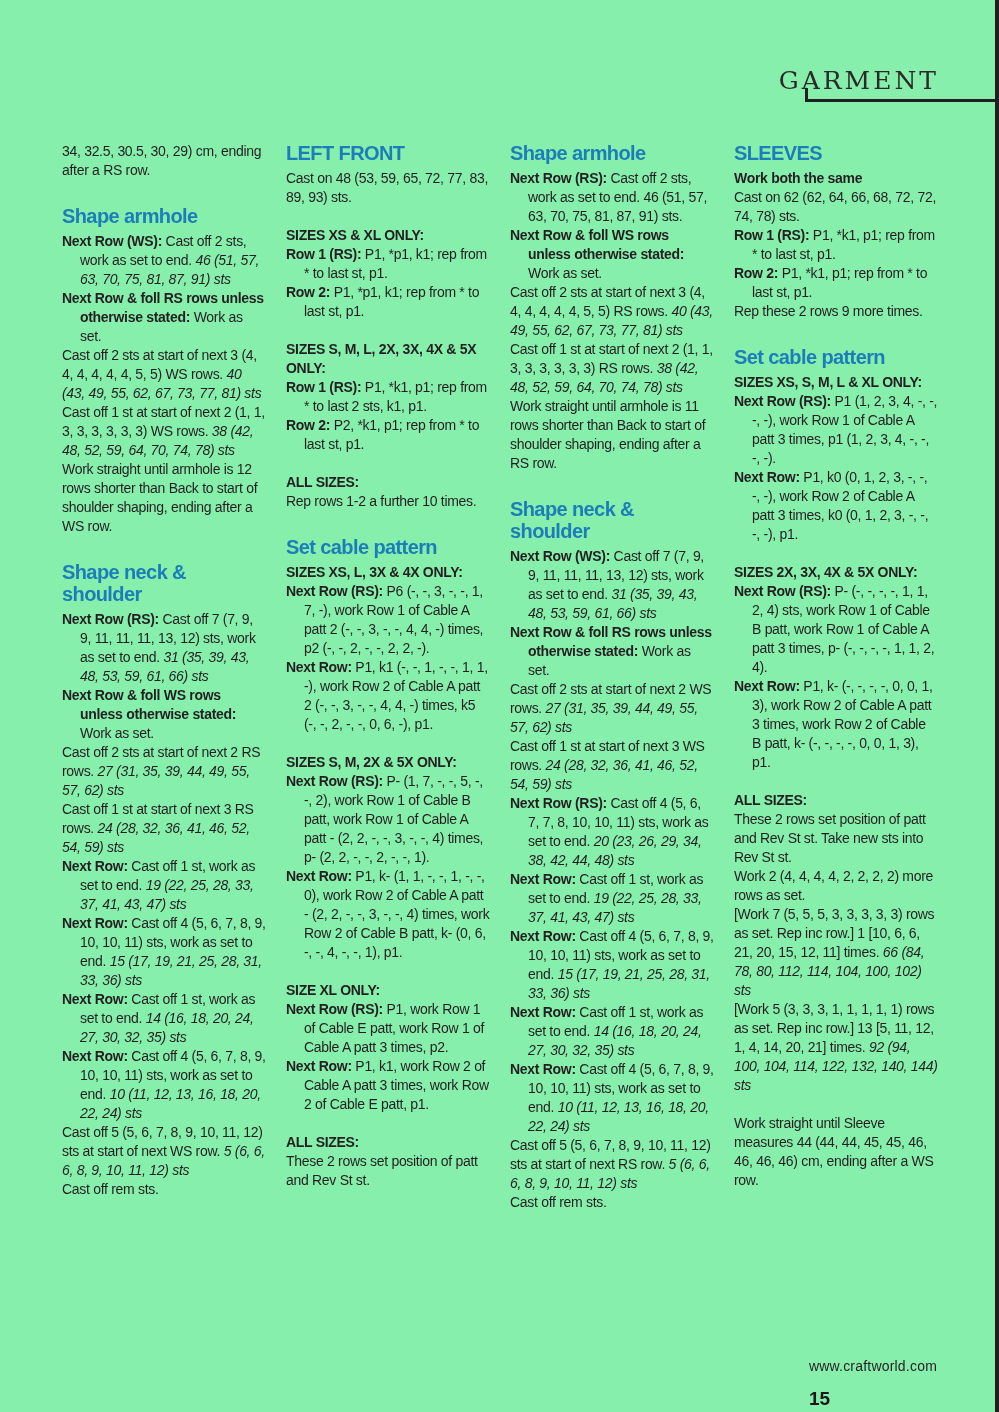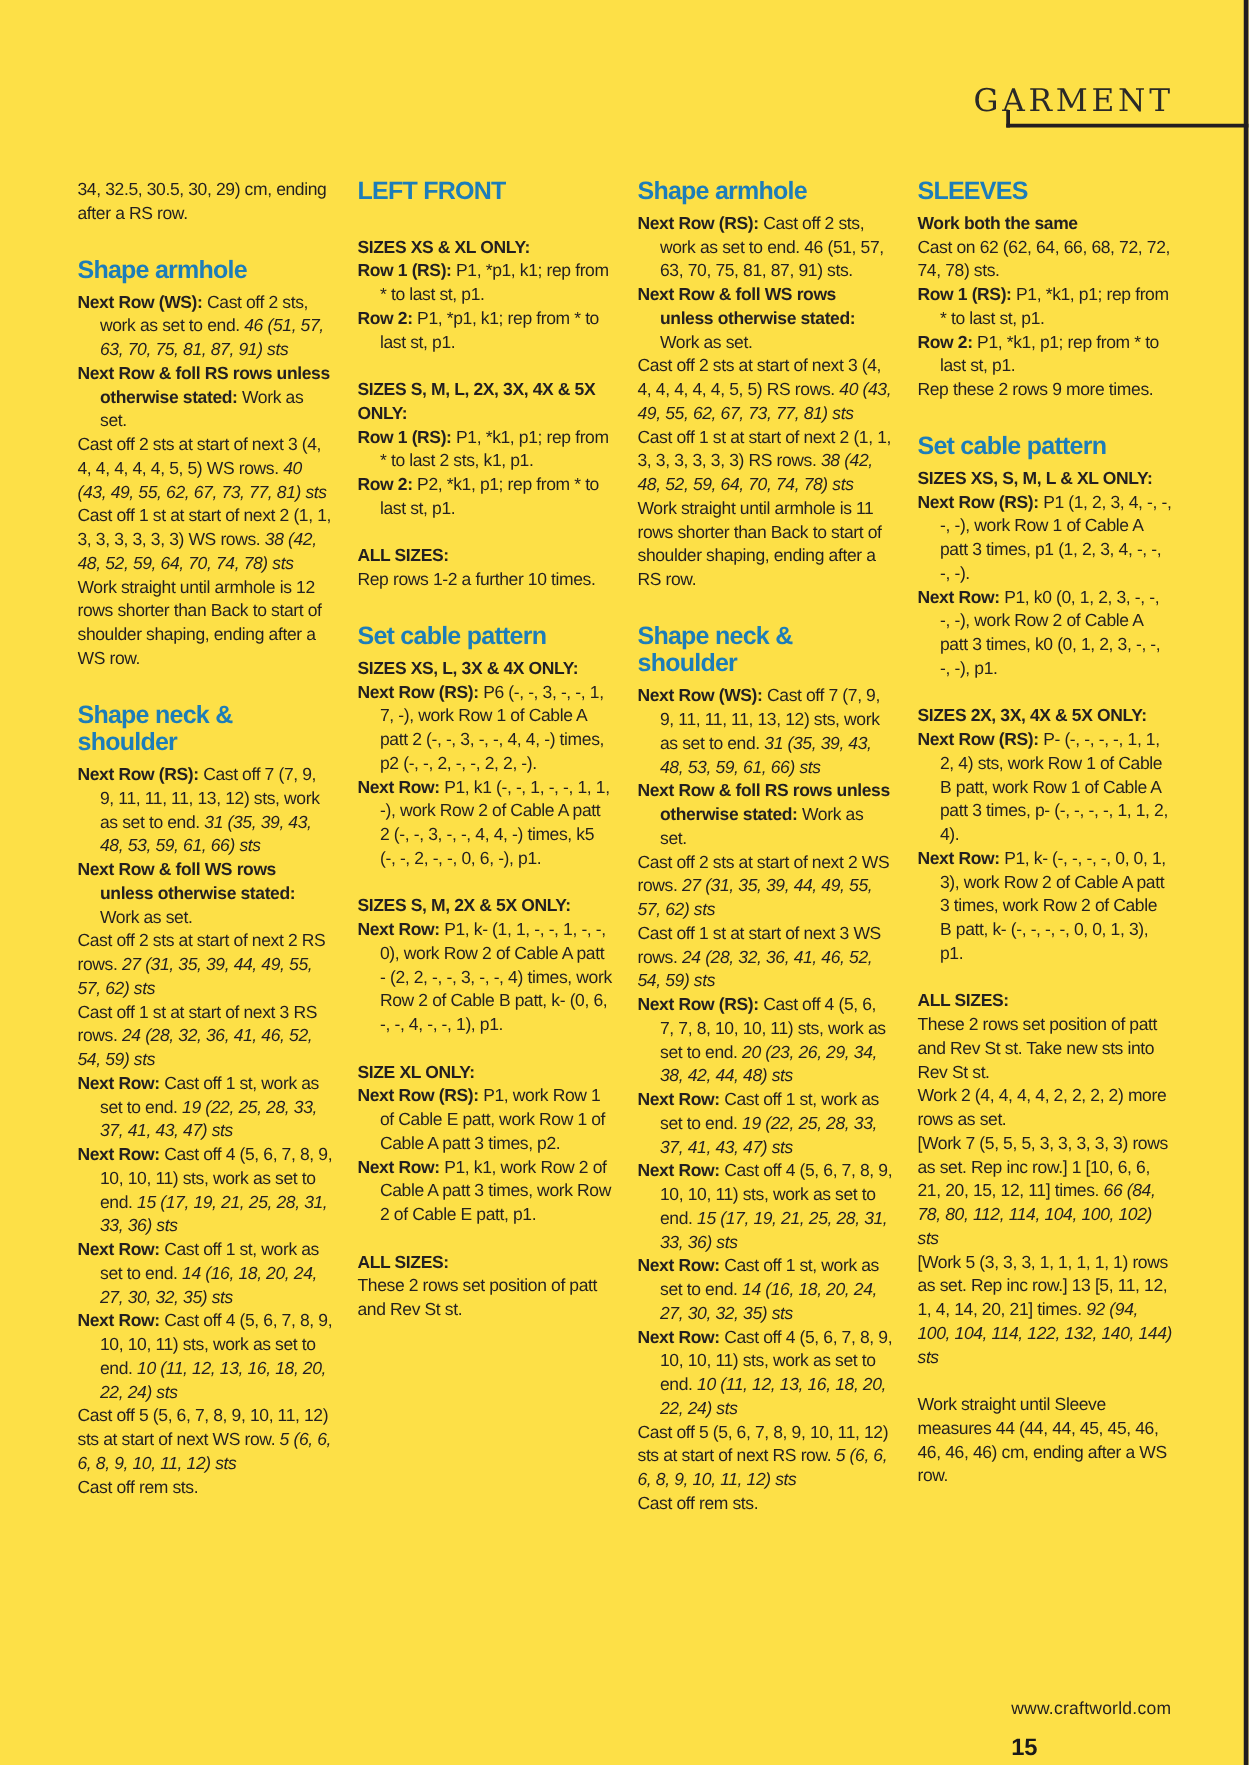--- a/index.html
+++ b/index.html
@@ -1,19 +1,19 @@
 <!DOCTYPE html>
 <html><head>
 <meta charset="utf-8">
 <style>
   html,body{margin:0;padding:0;background:#e8e8e8;}
   .page{
     position:relative;
     width:999px;height:1412px;
-    background:#fde047;
+    background:#86efac;
     font-family:"Liberation Sans",sans-serif;
     color:#231f20;
     overflow:hidden;
   }
   
   .edge-bar{position:absolute;top:0;right:0;width:4px;height:100%;background:#211e1f;}
   
   .masthead-title{
     position:absolute;top:66px;right:60px;
     font-family:"DejaVu Serif","Liberation Serif",serif;
@@ -76,37 +76,39 @@
         <div class="para"><span>Cast off 1 st at start of next 3 RS rows. </span><span class="i">24 (28, 32, 36, 41, 46, 52, 54, 59) sts</span></div>
         <div class="hang"><span class="b">Next Row:</span><span> Cast off 1 st, work as set to end. </span><span class="i">19 (22, 25, 28, 33, 37, 41, 43, 47) sts</span></div>
         <div class="hang"><span class="b">Next Row:</span><span> Cast off 4 (5, 6, 7, 8, 9, 10, 10, 11) sts, work as set to end. </span><span class="i">15 (17, 19, 21, 25, 28, 31, 33, 36) sts</span></div>
         <div class="hang"><span class="b">Next Row:</span><span> Cast off 1 st, work as set to end. </span><span class="i">14 (16, 18, 20, 24, 27, 30, 32, 35) sts</span></div>
         <div class="hang"><span class="b">Next Row:</span><span> Cast off 4 (5, 6, 7, 8, 9, 10, 10, 11) sts, work as set to end. </span><span class="i">10 (11, 12, 13, 16, 18, 20, 22, 24) sts</span></div>
         <div class="para"><span>Cast off 5 (5, 6, 7, 8, 9, 10, 11, 12) sts at start of next WS row. </span><span class="i">5 (6, 6, 6, 8, 9, 10, 11, 12) sts</span></div>
         <div class="para"><span>Cast off rem sts.</span></div>
       </div>
     <div class="column">
         <div class="h2"><span>LEFT FRONT</span></div>
+        <div class="para"><span>Cast on 48 (53, 59, 65, 72, 77, 83, 89, 93) sts.</span></div>
         <div class="gap"></div>
         <div class="sub"><span>SIZES XS &amp; XL ONLY:</span></div>
         <div class="hang"><span class="b">Row 1 (RS):</span><span> P1, *p1, k1; rep from * to last st, p1.</span></div>
         <div class="hang"><span class="b">Row 2:</span><span> P1, *p1, k1; rep from * to last st, p1.</span></div>
         <div class="gap"></div>
         <div class="sub"><span>SIZES S, M, L, 2X, 3X, 4X &amp; 5X ONLY:</span></div>
         <div class="hang"><span class="b">Row 1 (RS):</span><span> P1, *k1, p1; rep from * to last 2 sts, k1, p1.</span></div>
         <div class="hang"><span class="b">Row 2:</span><span> P2, *k1, p1; rep from * to last st, p1.</span></div>
         <div class="gap"></div>
         <div class="sub"><span>ALL SIZES:</span></div>
         <div class="para"><span>Rep rows 1-2 a further 10 times.</span></div>
         <div class="h3"><span>Set cable pattern</span></div>
         <div class="sub"><span>SIZES XS, L, 3X &amp; 4X ONLY:</span></div>
         <div class="hang"><span class="b">Next Row (RS):</span><span> P6 (-, -, 3, -, -, 1, 7, -), work Row 1 of Cable A patt 2 (-, -, 3, -, -, 4, 4, -) times, p2 (-, -, 2, -, -, 2, 2, -).</span></div>
         <div class="hang"><span class="b">Next Row:</span><span> P1, k1 (-, -, 1, -, -, 1, 1, -), work Row 2 of Cable A patt 2 (-, -, 3, -, -, 4, 4, -) times, k5 (-, -, 2, -, -, 0, 6, -), p1.</span></div>
         <div class="gap"></div>
         <div class="sub"><span>SIZES S, M, 2X &amp; 5X ONLY:</span></div>
+        <div class="hang"><span class="b">Next Row (RS):</span><span> P- (1, 7, -, -, 5, -, -, 2), work Row 1 of Cable B patt, work Row 1 of Cable A patt - (2, 2, -, -, 3, -, -, 4) times, p- (2, 2, -, -, 2, -, -, 1).</span></div>
         <div class="hang"><span class="b">Next Row:</span><span> P1, k- (1, 1, -, -, 1, -, -, 0), work Row 2 of Cable A patt - (2, 2, -, -, 3, -, -, 4) times, work Row 2 of Cable B patt, k- (0, 6, -, -, 4, -, -, 1), p1.</span></div>
         <div class="gap"></div>
         <div class="sub"><span>SIZE XL ONLY:</span></div>
         <div class="hang"><span class="b">Next Row (RS):</span><span> P1, work Row 1 of Cable E patt, work Row 1 of Cable A patt 3 times, p2.</span></div>
         <div class="hang"><span class="b">Next Row:</span><span> P1, k1, work Row 2 of Cable A patt 3 times, work Row 2 of Cable E patt, p1.</span></div>
         <div class="gap"></div>
         <div class="sub"><span>ALL SIZES:</span></div>
         <div class="para"><span>These 2 rows set position of patt and Rev St st.</span></div>
       </div>
     <div class="column">

